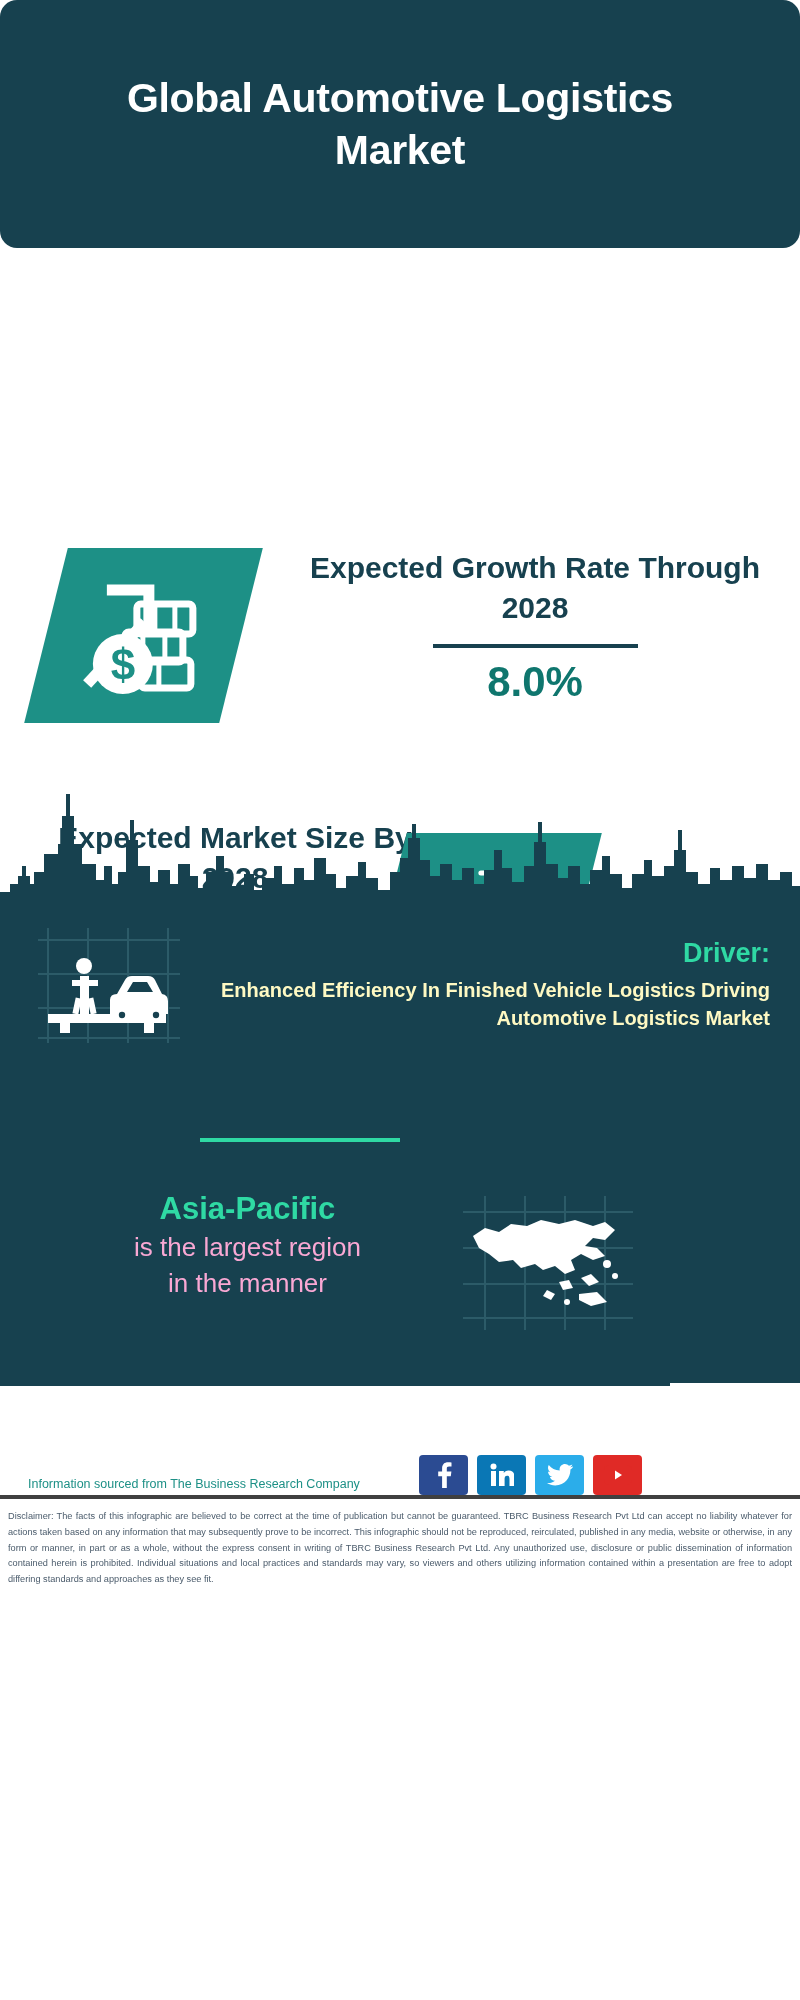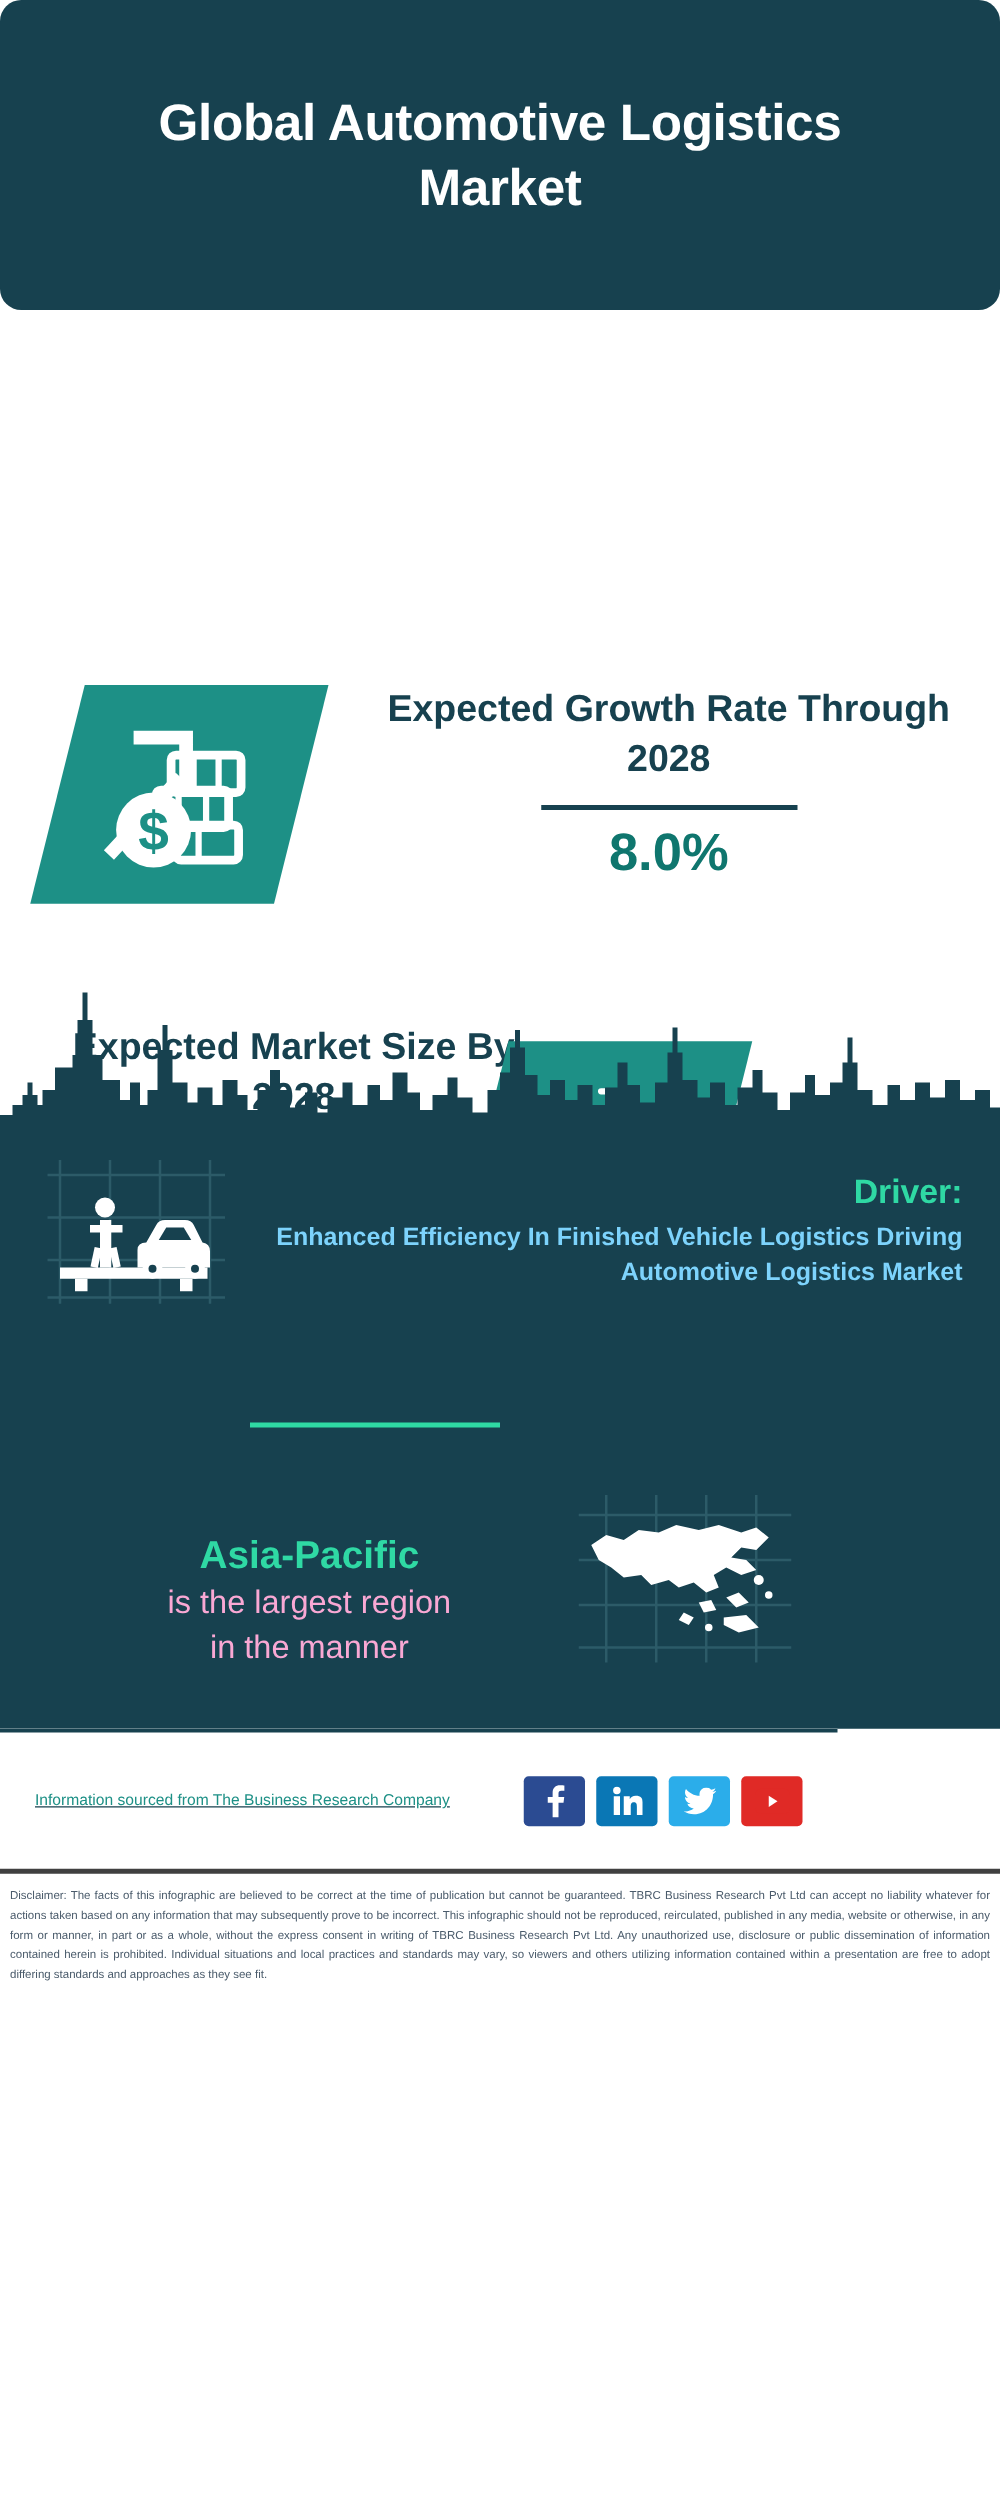--- a/index.html
+++ b/index.html
@@ -75,45 +75,45 @@
   .driver-row {
     position:absolute; left:0; top:10px; width:800px;
     display:flex; align-items:center; padding:0 30px;
   }
   .driver-icon { width:165px; height:135px; flex:0 0 165px; }
   .driver-copy { flex:1; text-align:right; padding-left:8px; }
   .driver-head {
     color:#2fd9a4; font-size:27px; font-weight:bold; margin-bottom:8px;
   }
   .driver-body {
-    color:#7dd3fc; font-size:20px; font-weight:bold; line-height:1.38;
+    color:#fef9c3; font-size:20px; font-weight:bold; line-height:1.38;
   }
   .mint-rule {
     position:absolute; left:200px; top:230px;
     width:200px; height:4px; background:#2fd9a4;
   }
   .region-row {
     position:absolute; left:0; top:282px; width:680px;
-    display:flex; align-items:flex-end; padding:0 40px;
+    display:flex; align-items:flex-start; padding:0 40px;
   }
   .region-copy { flex:1; text-align:center; }
   .region-name {
     color:#2fd9a4; font-size:31px; font-weight:bold; line-height:1.25;
   }
   .region-sub {
     color:#f9a8d4; font-size:26px; line-height:1.3; margin-top:2px;
   }
   .region-map { width:185px; height:145px; flex:0 0 185px; }
 
   
   .source-bar {
     position:absolute; left:0; top:1383px; width:670px; height:112px;
     background:#ffffff;
     border-top:3px solid #17414f;
-    display:flex; align-items:center; padding:0 28px;text-decoration:underline;
+    display:flex; align-items:flex-end; padding:0 28px;
   }
   .source-text { flex:1; }
   .source-text div {
     color:#1d9086; font-size:12.5px; line-height:1.65;
   }
   .socials { display:flex; gap:9px; align-items:center; }
   .soc {
     width:49px; height:40px; border-radius:4px;
     display:flex; align-items:center; justify-content:center;
   }

